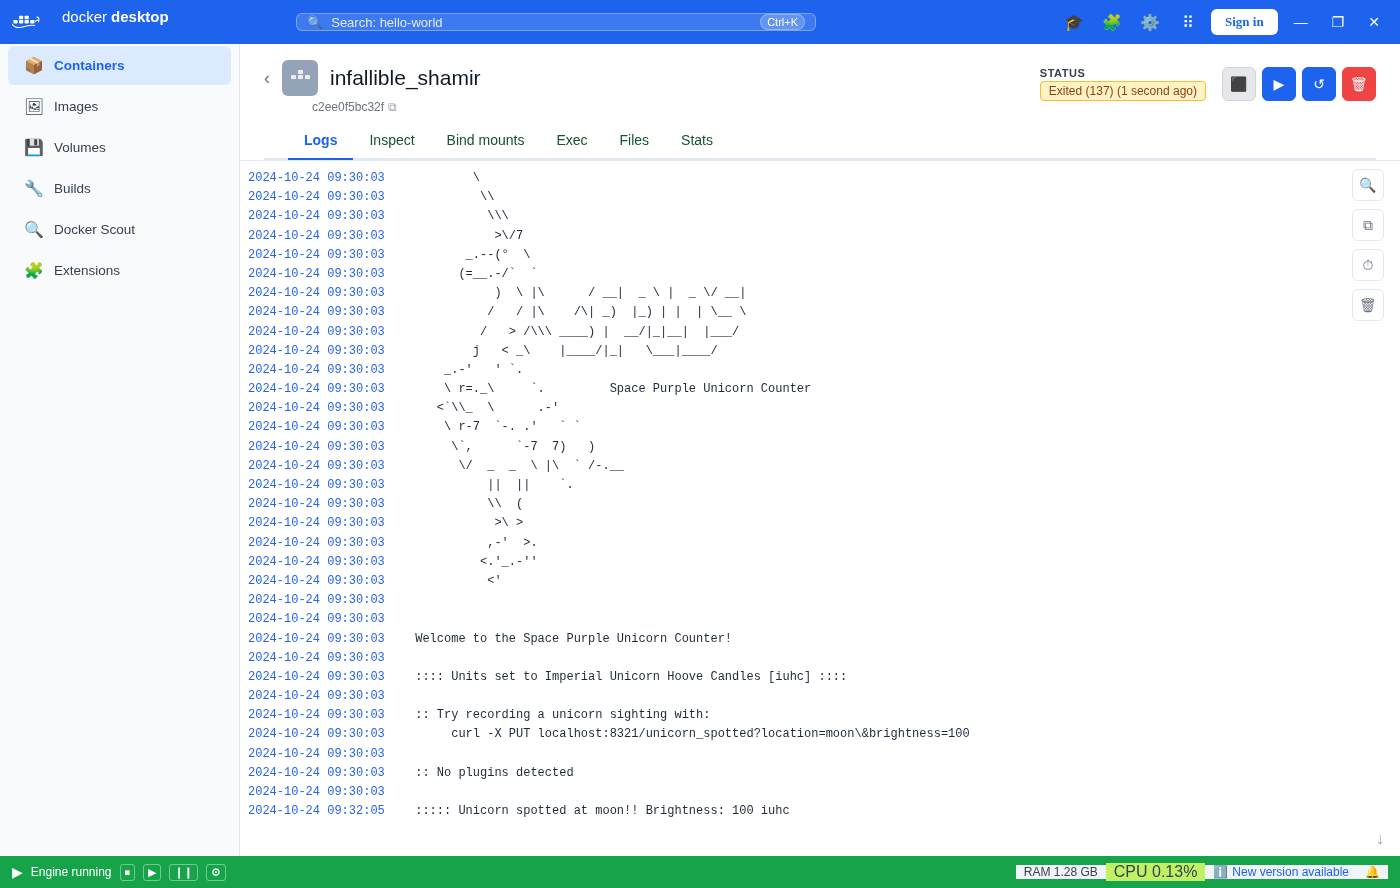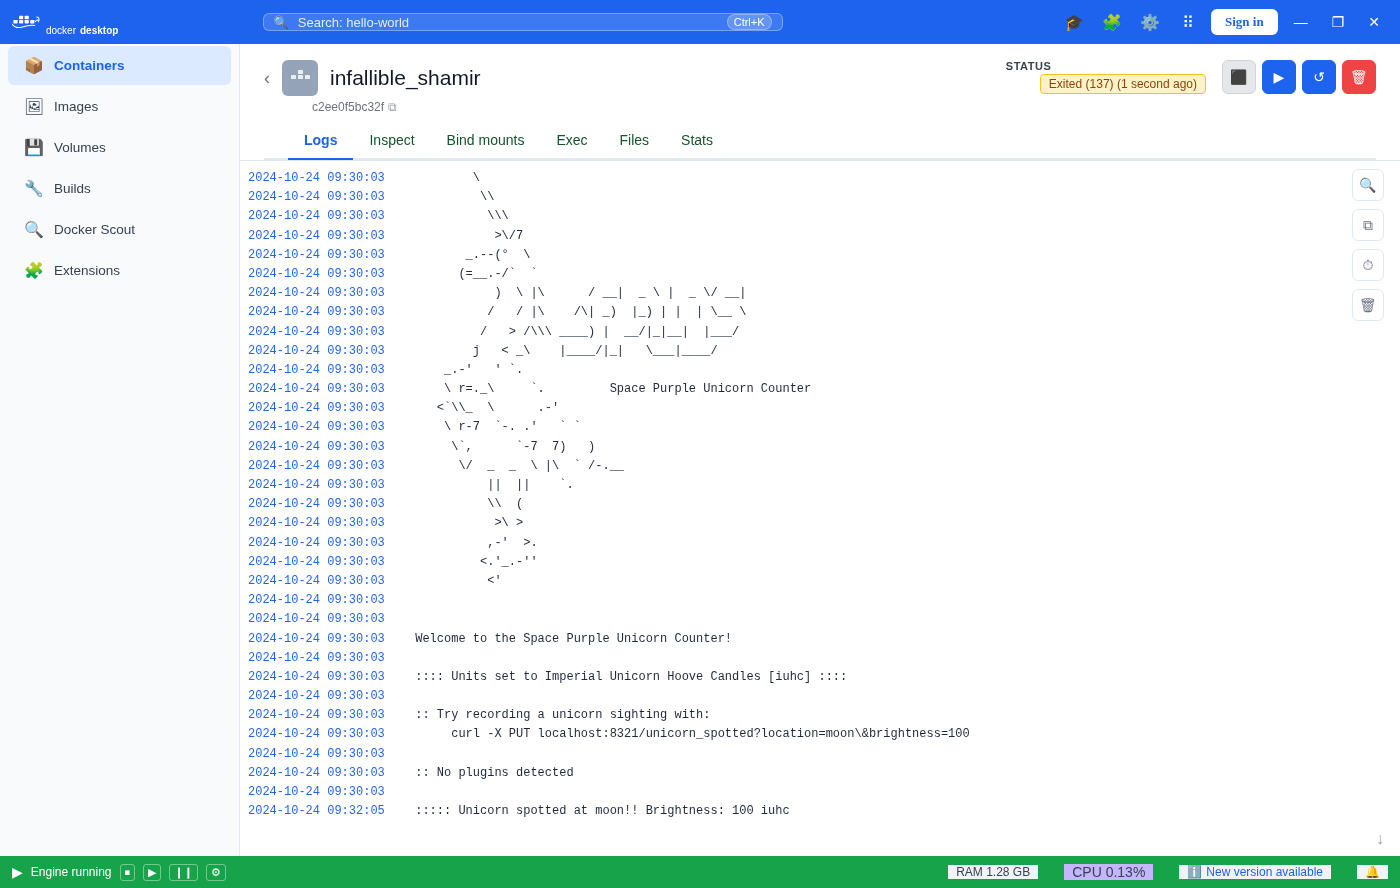--- a/index.html
+++ b/index.html
@@ -8,21 +8,21 @@
     
     .topbar {
       background: #1d63ed;
       height: 44px;
       display: flex;
       align-items: center;
       padding: 0 12px;
       gap: 12px;
       flex-shrink: 0;
     }
-    .topbar-logo { display: flex; align-items: flex-end; gap: 6px; color: white; font-size: 10px; font-weight: 600; }
+    .topbar-logo { display: flex; align-items: flex-start; gap: 22px; color: white; font-size: 15px; font-weight: 600; }
     .topbar-logo-icon { width: 28px; height: 28px; }
     .search-bar {
       flex: 1;
       max-width: 520px;
       margin: 0 auto;
       background: rgba(255,255,255,0.15);
       border: 1px solid rgba(255,255,255,0.3);
       border-radius: 6px;
       display: flex;
       align-items: center;
@@ -254,24 +254,24 @@
         </div>
         <span class="container-name">infallible_shamir</span>
       </div>
       <div class="container-meta">
         <div class="container-id">
           <span>c2ee0f5bc32f</span>
           <span class="copy-icon">⧉</span>
         </div>
       </div>
 
-      <div style="position:absolute; right:24px; top:16px; display:flex; align-items:center; gap:16px;">
+      <div style="position:absolute; right:24px; top:23px; display:flex; align-items:center; gap:16px;">
         <div>
           <div class="status-label">STATUS</div>
-          <div style="display:flex;align-items:center;gap:6px;margin-top:2px;margin-left:34px;">
+          <div style="display:flex;align-items:center;gap:6px;margin-top:2px;">
             <span class="status-badge">
               <span>Exited</span>
               (<span>137</span>)
               <span>(1 second ago)</span>
             </span>
           </div>
         </div>
         <div class="action-btns">
           <button class="action-btn stop" title="Stop">⬛</button>
           <button class="action-btn play" title="Start">▶</button>
@@ -303,22 +303,22 @@
   </div>
 </div>
 
 <div class="bottombar">
   <span class="engine-icon">▶</span>
   <span>Engine running</span>
   <span style="font-size:11px;border:1px solid rgba(255,255,255,0.4);border-radius:3px;padding:1px 4px;">⏹</span>
   <span style="font-size:11px;border:1px solid rgba(255,255,255,0.4);border-radius:3px;padding:1px 4px;">▶</span>
   <span style="font-size:11px;border:1px solid rgba(255,255,255,0.4);border-radius:3px;padding:1px 4px;">❙❙</span>
   <span style="font-size:11px;border:1px solid rgba(255,255,255,0.4);border-radius:3px;padding:1px 4px;">⚙</span>
-  <div style="margin-left:auto;display:flex;gap:26px;align-items:center;">
+  <div style="margin-left:auto;display:flex;gap:0;align-items:center;">
     <span style="color:#374151;background:#f0f4f8;padding:0 8px;font-size:12px;">RAM 1.28 GB</span>
-    <span style="color:#374151;background:#c4b5fd;padding:0 8px;font-size:14px;">CPU 0.13%</span>
+    <span style="color:#374151;background:#bef264;padding:0 8px;font-size:16px;">CPU 0.13%</span>
     <span class="new-version" style="background:#f0f4f8;padding:0 8px;">
       <span>ℹ️</span>
       <span>New version available</span>
     </span>
     <span style="background:#f0f4f8;padding:0 8px;color:#6b7280;">🔔</span>
   </div>
 </div>
 
 </body></html>

